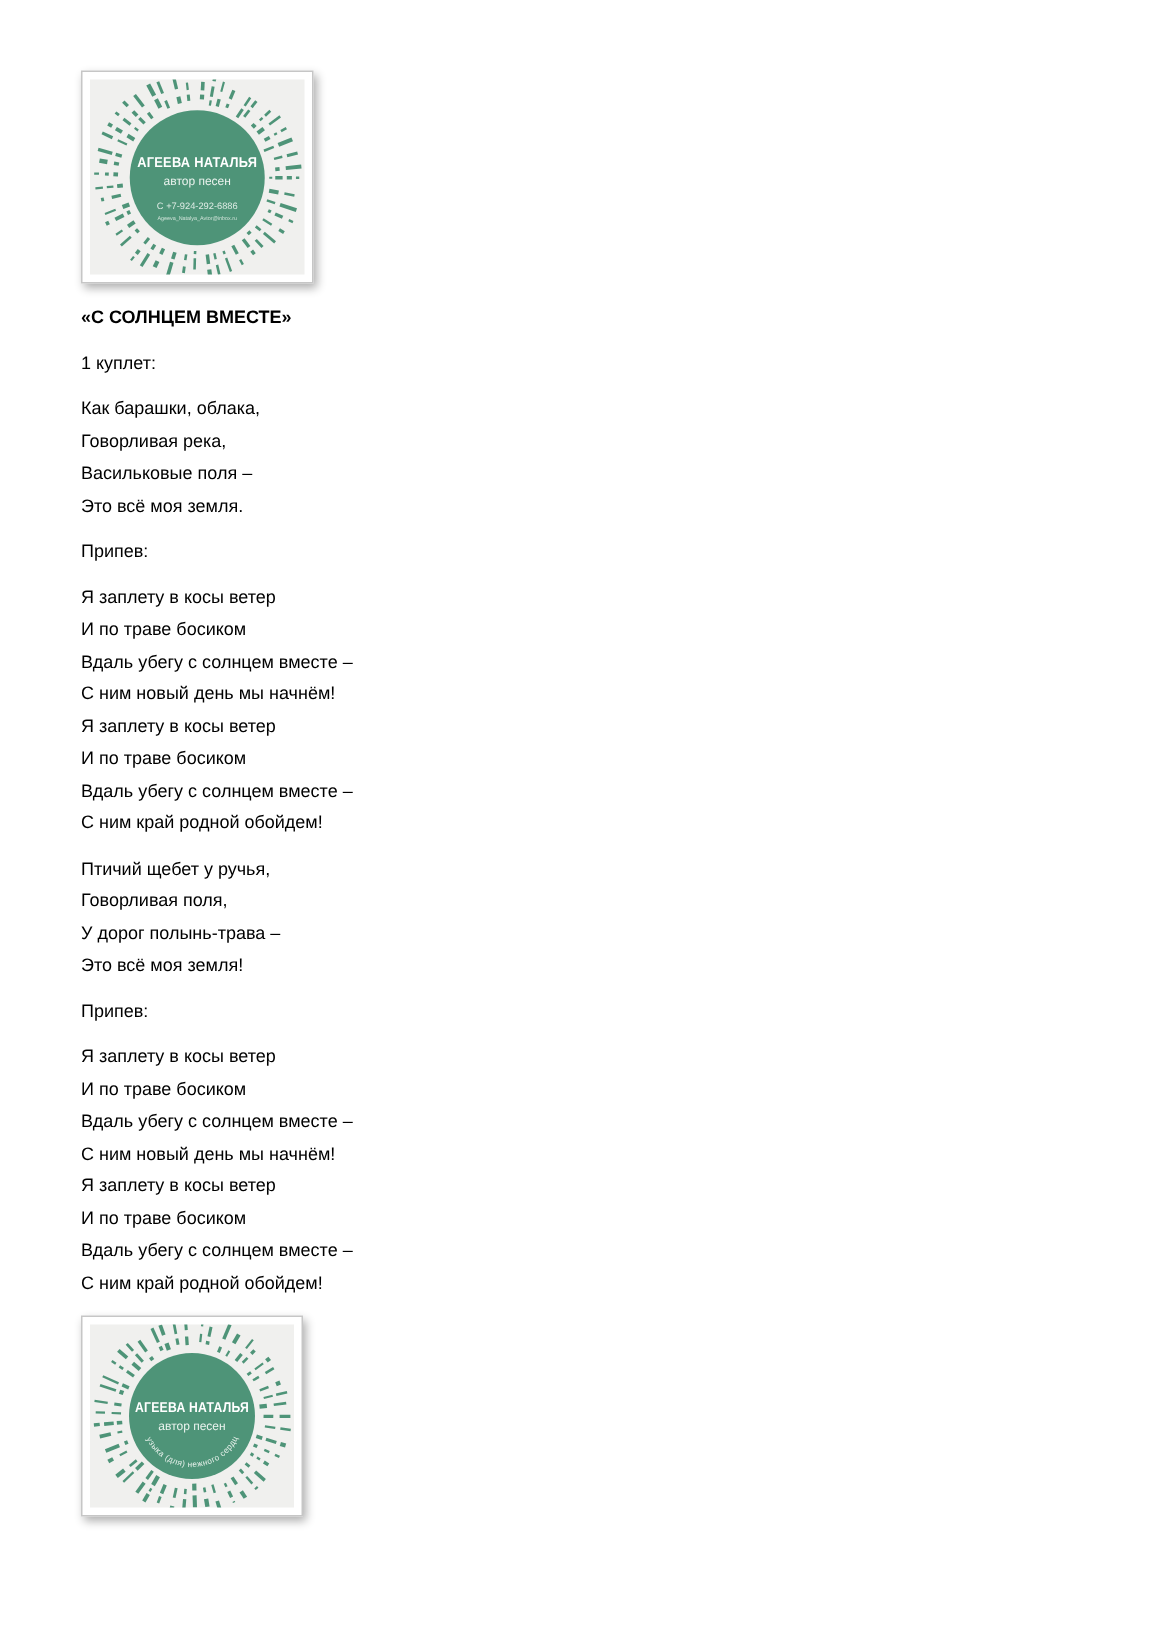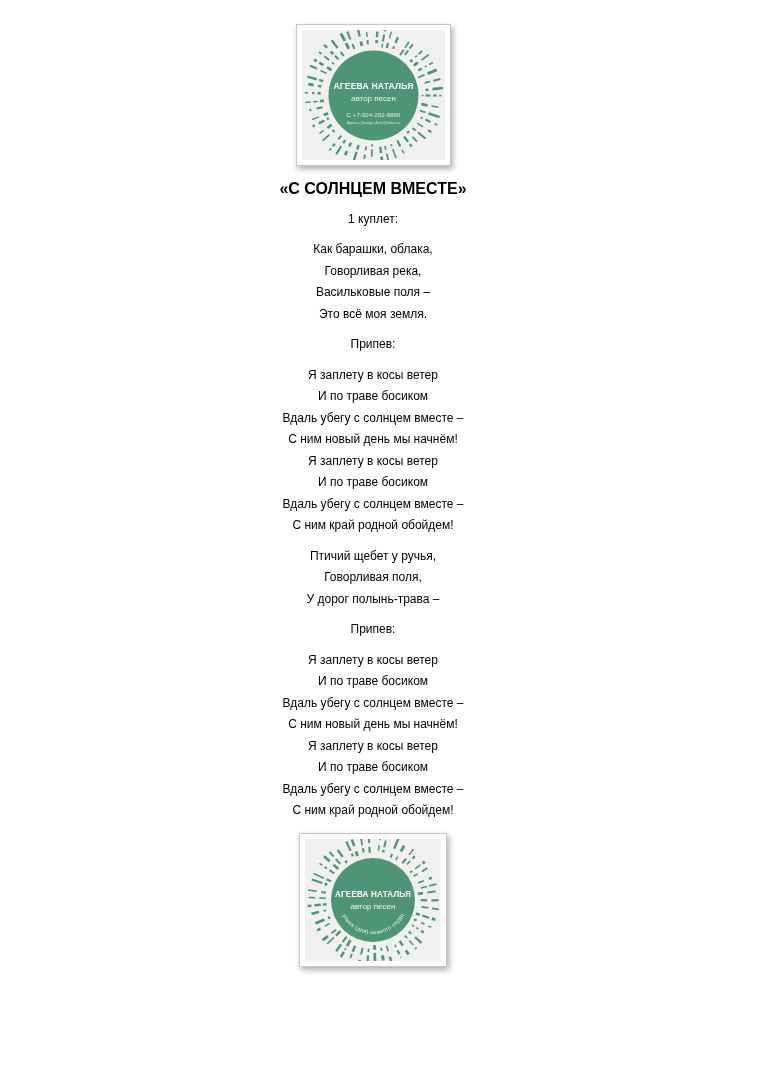--- a/index.html
+++ b/index.html
@@ -8,22 +8,21 @@
     background:#ffffff;
     font-family:"Liberation Sans",sans-serif;
     color:#000;
     overflow:hidden;
     position:relative;
   }
   .content-col{
     box-sizing:border-box;
     width:692px;
     padding-left:54px;       
-    padding-top:24px;
-    text-align:center;
+    padding-top:47px;
   }
   
   .logo-frame{
     display:inline-block;
     background:#ffffff;
     padding:5px;
     border:1px solid #c6c6c6;
     box-shadow:2px 3px 6px rgba(0,0,0,.32);
     line-height:0;
   }
@@ -39,21 +38,21 @@
   svg{display:block;}
   .rays line{stroke:var(--green,#4e9478);stroke-linecap:butt;}
   .logo-circle{fill:var(--green,#4e9478);}
   .lg-name{fill:#ffffff;font-weight:bold;font-size:9.5px;letter-spacing:.2px;text-anchor:middle;}
   .lg-role{fill:#eaf3ee;font-size:8px;text-anchor:middle;}
   .lg-phone{fill:#ddebe4;font-size:6.2px;text-anchor:middle;}
   .lg-email{fill:#cfe2d8;font-size:3.6px;text-anchor:middle;}
   .lg-tagline{fill:#e7f1eb;font-size:5.5px;letter-spacing:.3px;}
   
   .song-title{
-    font-size:16px;font-weight:bold;
+    font-size:12px;font-weight:bold;
     line-height:21.5px;margin:0 0 9px 0;
   }
   .part-label,.tline{font-size:12px;line-height:21.5px;}
   .part-label{margin:0 0 9px 0;}
   .stanza{margin:0 0 9px 0;}
 </style>
 </head>
 <body>
 
 <div class="content-col">
@@ -207,20 +206,21 @@
     <div class="tline">И по траве босиком</div>
     <div class="tline">Вдаль убегу с солнцем вместе –</div>
     <div class="tline">С ним край родной обойдем!</div>
   </div>
 
   
   <div class="stanza">
     <div class="tline">Птичий щебет у ручья,</div>
     <div class="tline">Говорливая поля,</div>
     <div class="tline">У дорог полынь-трава –</div>
+    <div class="tline">Это всё моя земля!</div>
   </div>
 
   
   <div class="part-label">Припев:</div>
   <div class="stanza">
     <div class="tline">Я заплету в косы ветер</div>
     <div class="tline">И по траве босиком</div>
     <div class="tline">Вдаль убегу с солнцем вместе –</div>
     <div class="tline">С ним новый день мы начнём!</div>
     <div class="tline">Я заплету в косы ветер</div>

